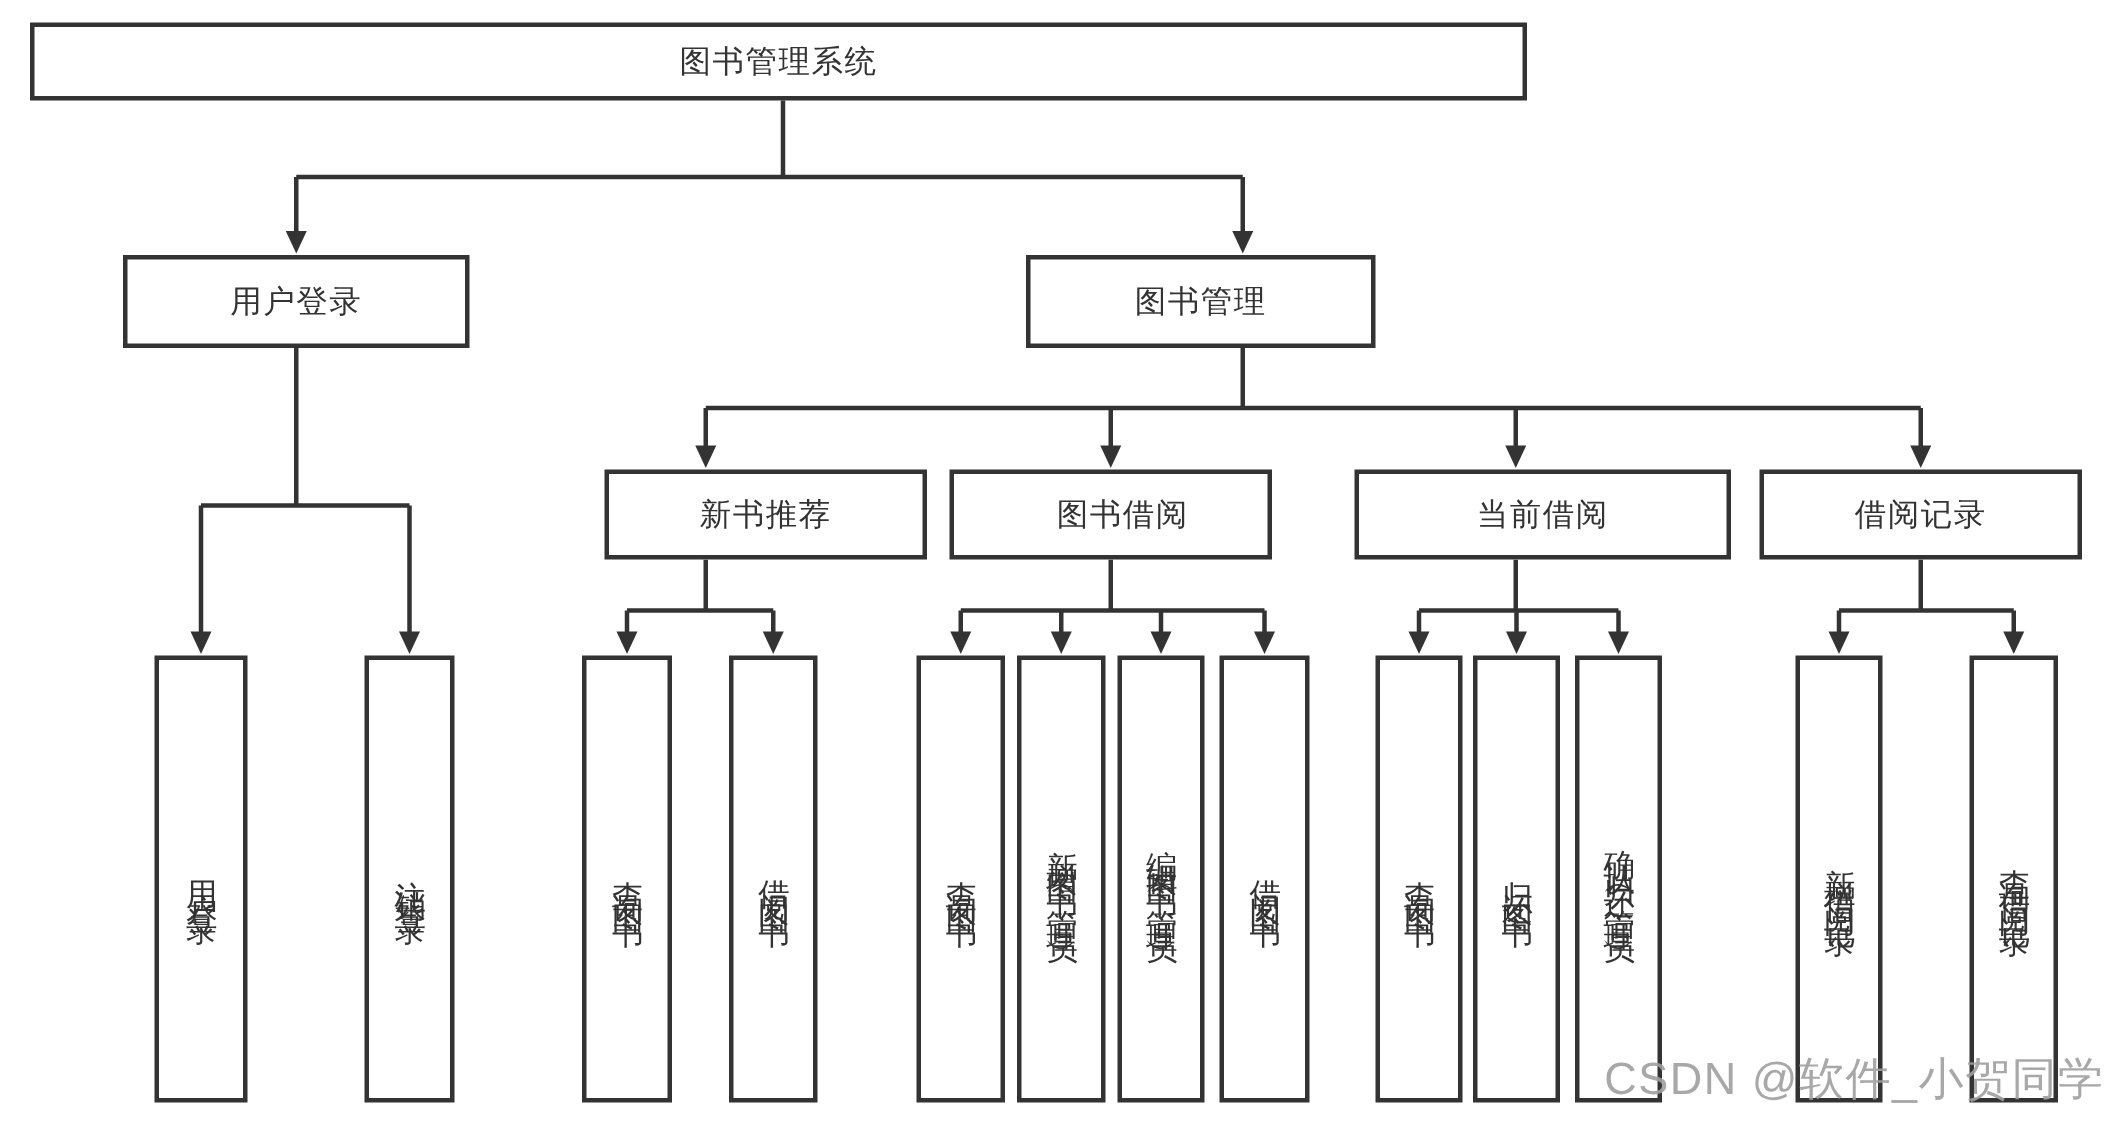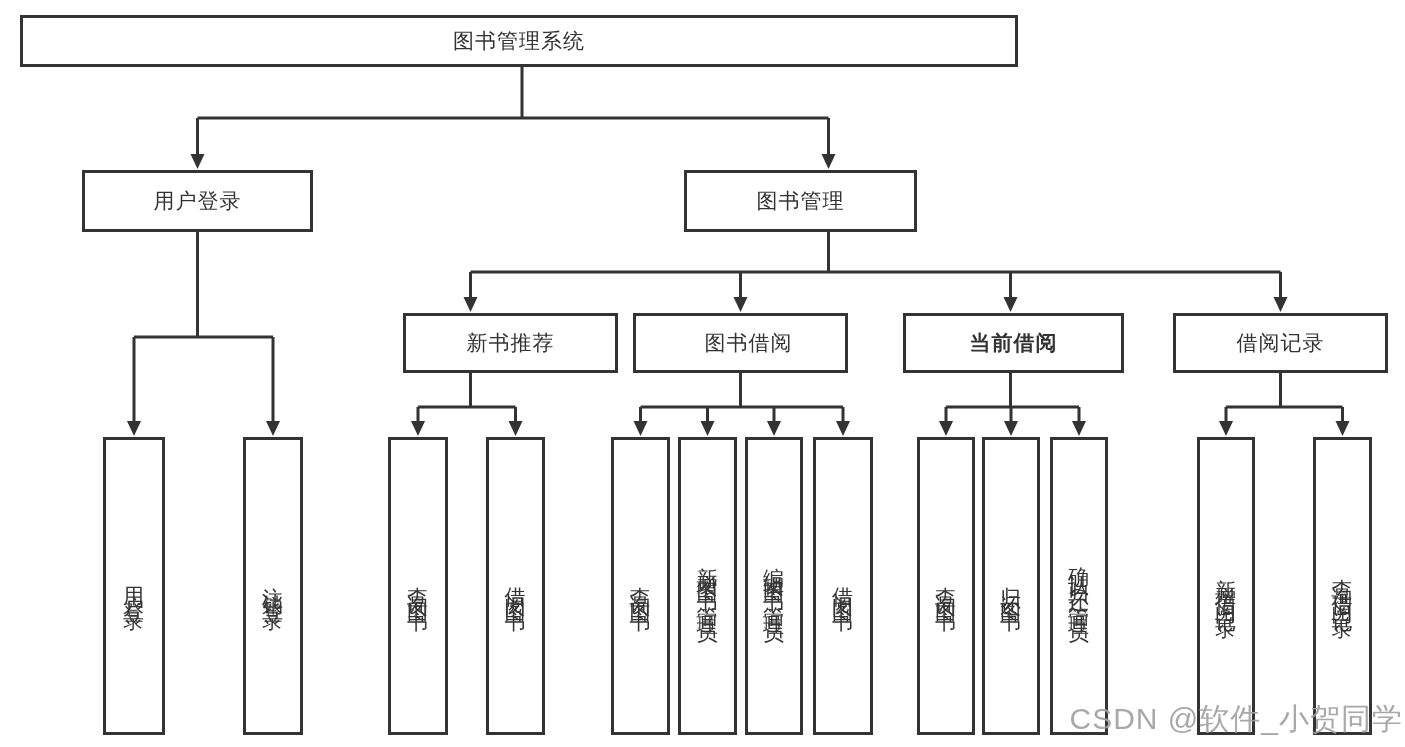--- a/index.html
+++ b/index.html
@@ -42,21 +42,21 @@
     font-size: 21px;
     line-height: 1;
     padding: 6px 0;
   }
   
   .n-root          { left: 20px;   top: 15px;  width: 998px; height: 52px; }
   .n-user-login    { left: 82px;   top: 170px; width: 231px; height: 62px; }
   .n-book-mgmt     { left: 684px;  top: 170px; width: 233px; height: 62px; }
   .n-new-books     { left: 363px;  top: 313px; width: 215px; height: 60px; margin-left: 40px; }
   .n-book-borrow   { left: 633px;  top: 313px; width: 215px; height: 60px; padding-left: 16px; }
-  .n-current-borrow{ left: 903px;  top: 313px; width: 221px; height: 60px; font-weight: bold; }
+  .n-current-borrow{ left: 903px;  top: 313px; width: 251px; height: 60px; }
   .n-borrow-records{ left: 1173px; top: 313px; width: 215px; height: 60px; }
   
   .lf    { top: 437px; height: 298px; }
   .lf-1  { left: 103px;  width: 62px; }
   .lf-2  { left: 243px;  width: 60px; }
   .lf-3  { left: 388px;  width: 60px; }
   .lf-4  { left: 486px;  width: 59px; }
   .lf-5  { left: 611px;  width: 59px; }
   .lf-6  { left: 678px;  width: 59px; }
   .lf-7  { left: 745px;  width: 58px; }

